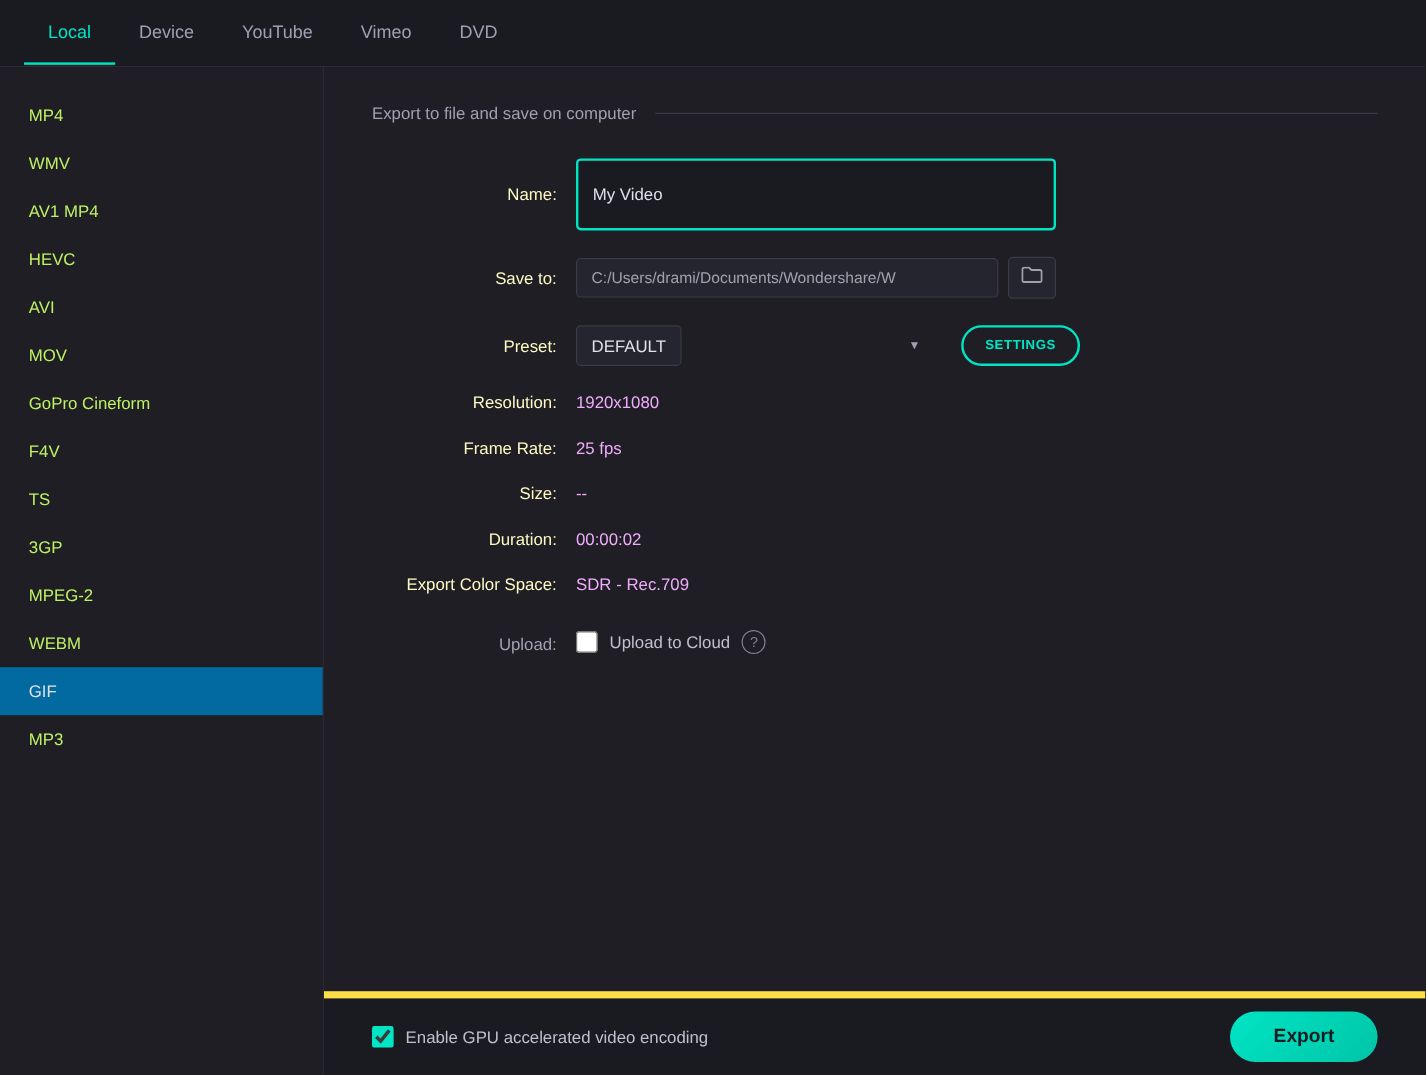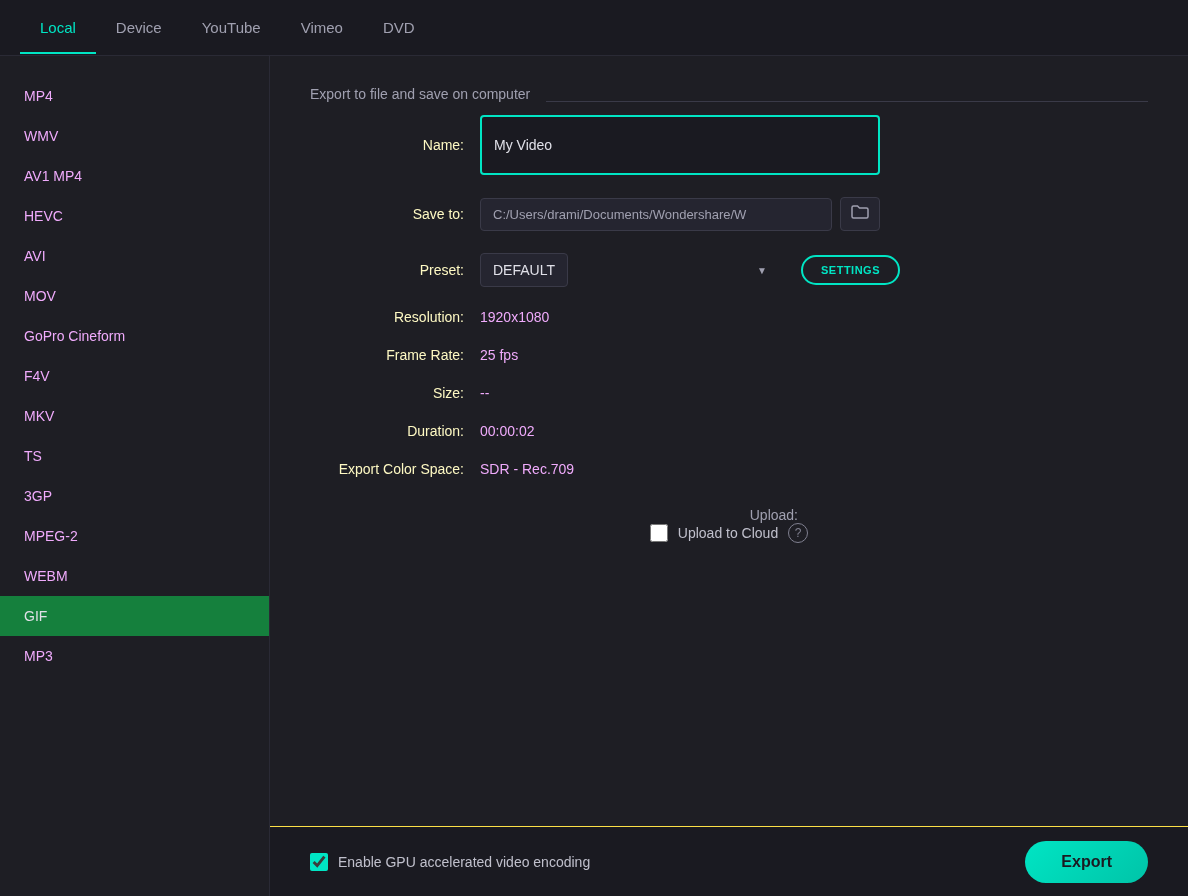--- a/index.html
+++ b/index.html
@@ -52,42 +52,42 @@
     
     .sidebar {
       width: 270px;
       background-color: #1e1e24;
       padding: 20px 0;
       border-right: 1px solid #2a2a35;
       overflow-y: auto;
     }
     .sidebar-item {
       padding: 12px 24px;
-      color: #f0abfc;
+      color: #bef264;
       cursor: pointer;
       font-size: 14px;
       font-weight: 500;
     }
     .sidebar-item.active {
-      background-color: #15803d;
+      background-color: #0369a1;
       color: #e0e0e8;
     }
 
     
     .content-area {
       flex: 1;
       padding: 30px 40px;
       background-color: #1e1e24;
       overflow-y: auto;
     }
 
     .section-header {
       display: flex;
-      align-items: flex-end;
-      margin-bottom: 13px;
+      align-items: center;
+      margin-bottom: 30px;
       gap: 16px;
     }
     .section-title {
       color: #a0a0b0;
       font-size: 14px;
       white-space: nowrap;
     }
     .section-line {
       flex: 1;
       height: 1px;
@@ -145,21 +145,20 @@
       border: 1px solid #3a3a48;
       border-radius: 4px;
       color: #a0a0b0;
       padding: 7px 10px;
       cursor: pointer;
       font-size: 16px;
     }
 
     .preset-row {
       display: flex;
-      align-items: center;
       gap: 24px;
       flex: 1;
       max-width: 420px;
     }
     .preset-select {
       flex: 1;
       background-color: #252530;
       border: 1px solid #3a3a48;
       border-radius: 4px;
       color: #e0e0e8;
@@ -196,24 +195,23 @@
     }
 
     .info-value {
       color: #f0abfc;
       font-size: 14px;
     }
 
     
     .upload-row {
       display: flex;
-      align-items: center;
+      align-items: flex-end;
       margin-top: 30px;
       margin-bottom: 20px;
-      flex-direction: column;
     }
     .upload-label-col {
       text-align: right;
       width: 170px;
       padding-right: 16px;
       color: #a0a0b0;
       font-size: 14px;
       flex-shrink: 0;
     }
     .upload-content {
@@ -245,21 +243,21 @@
     }
 
     
     .footer {
       position: absolute;
       bottom: 0;
       left: 0;
       right: 0;
       height: 70px;
       background-color: #1a1a21;
-      border-top: 1px solid #fde047;
+      border-top: 6px solid #fde047;
       display: flex;
       align-items: center;
       justify-content: space-between;
       padding: 0 40px;
     }
     .gpu-label {
       display: flex;
       align-items: center;
       gap: 10px;
       color: #c0c0cc;
@@ -296,21 +294,20 @@
 
   <div class="sidebar">
     <div class="sidebar-item">MP4</div>
     <div class="sidebar-item">WMV</div>
     <div class="sidebar-item">AV1 MP4</div>
     <div class="sidebar-item">HEVC</div>
     <div class="sidebar-item">AVI</div>
     <div class="sidebar-item">MOV</div>
     <div class="sidebar-item">GoPro Cineform</div>
     <div class="sidebar-item">F4V</div>
-    <div class="sidebar-item">MKV</div>
     <div class="sidebar-item">TS</div>
     <div class="sidebar-item">3GP</div>
     <div class="sidebar-item">MPEG-2</div>
     <div class="sidebar-item">WEBM</div>
     <div class="sidebar-item active">GIF</div>
     <div class="sidebar-item">MP3</div>
   </div>
 
   <div class="content-area" style="position:relative;">
 

